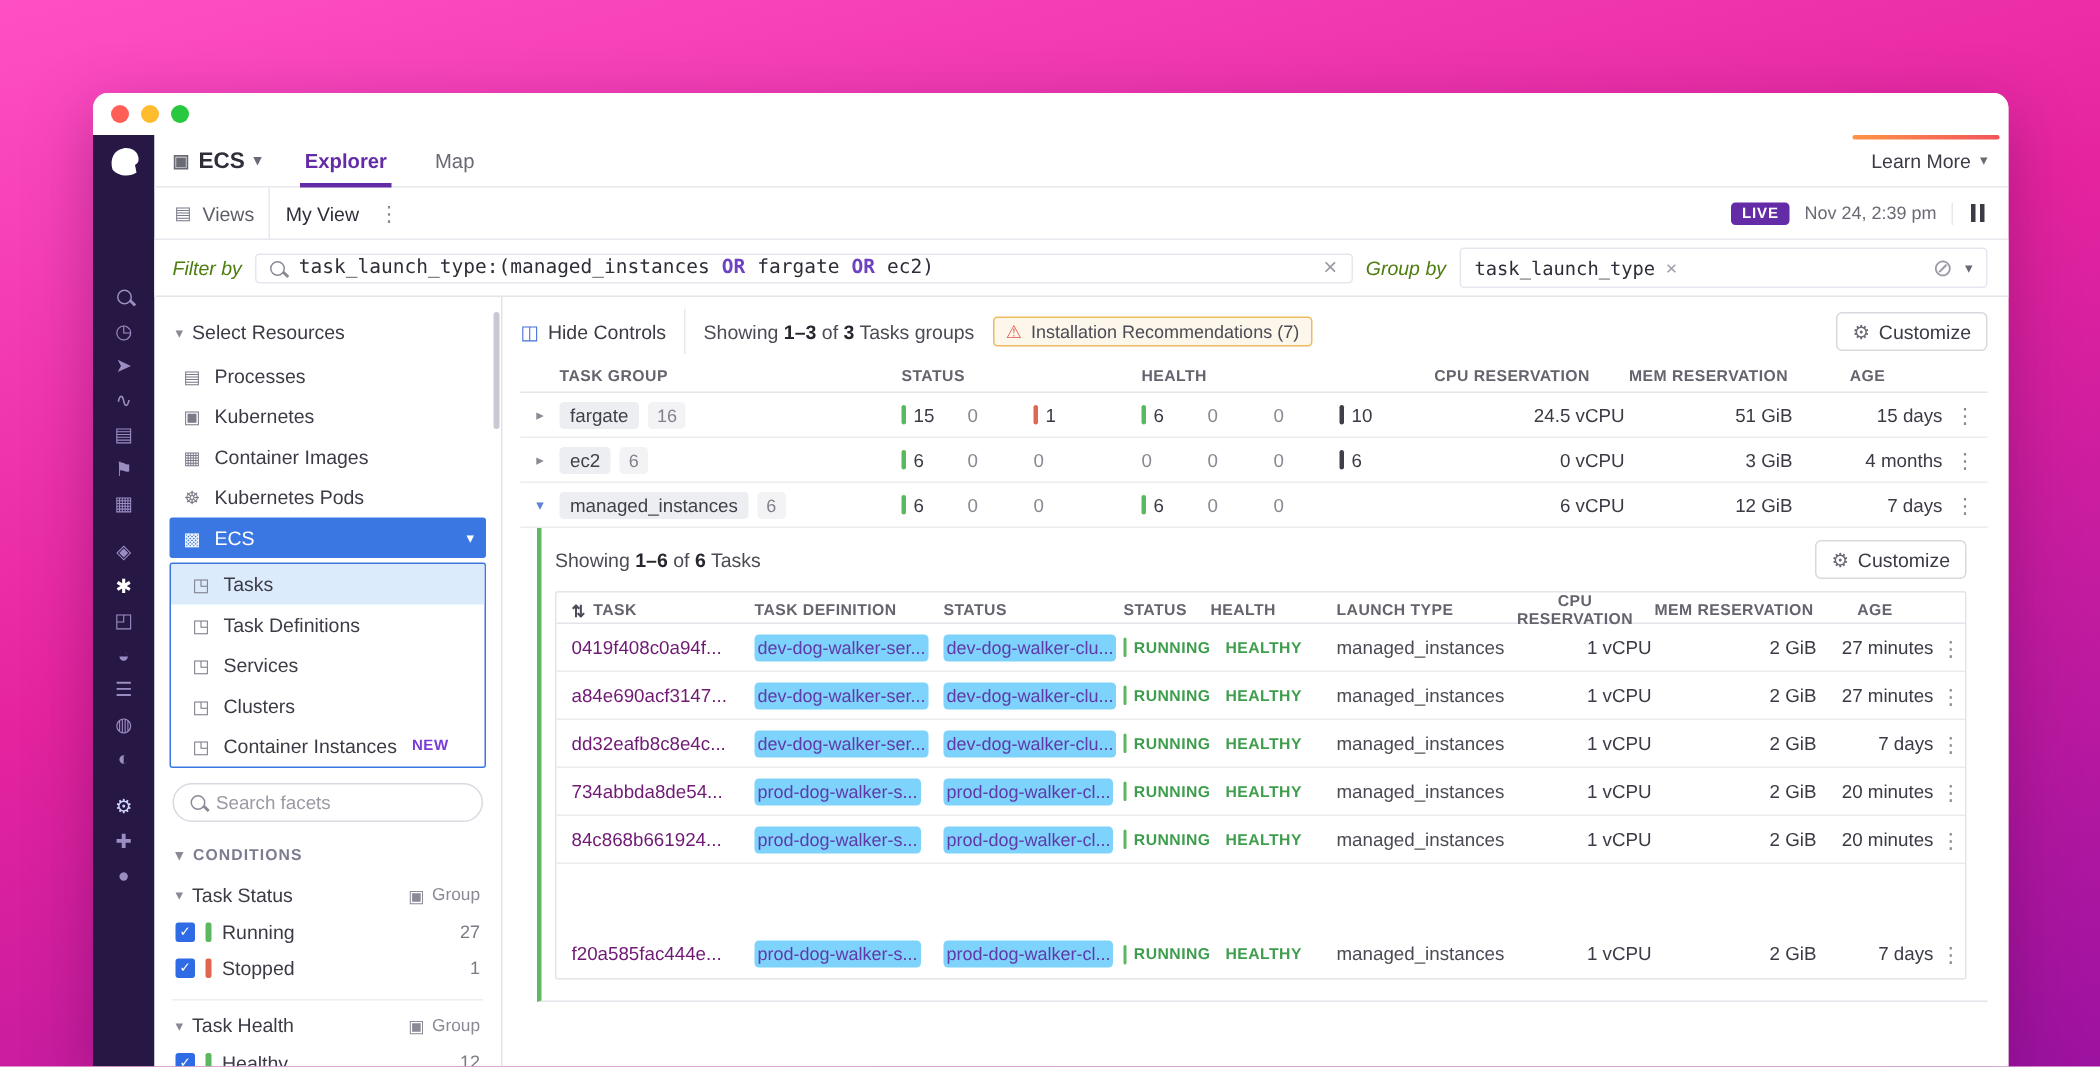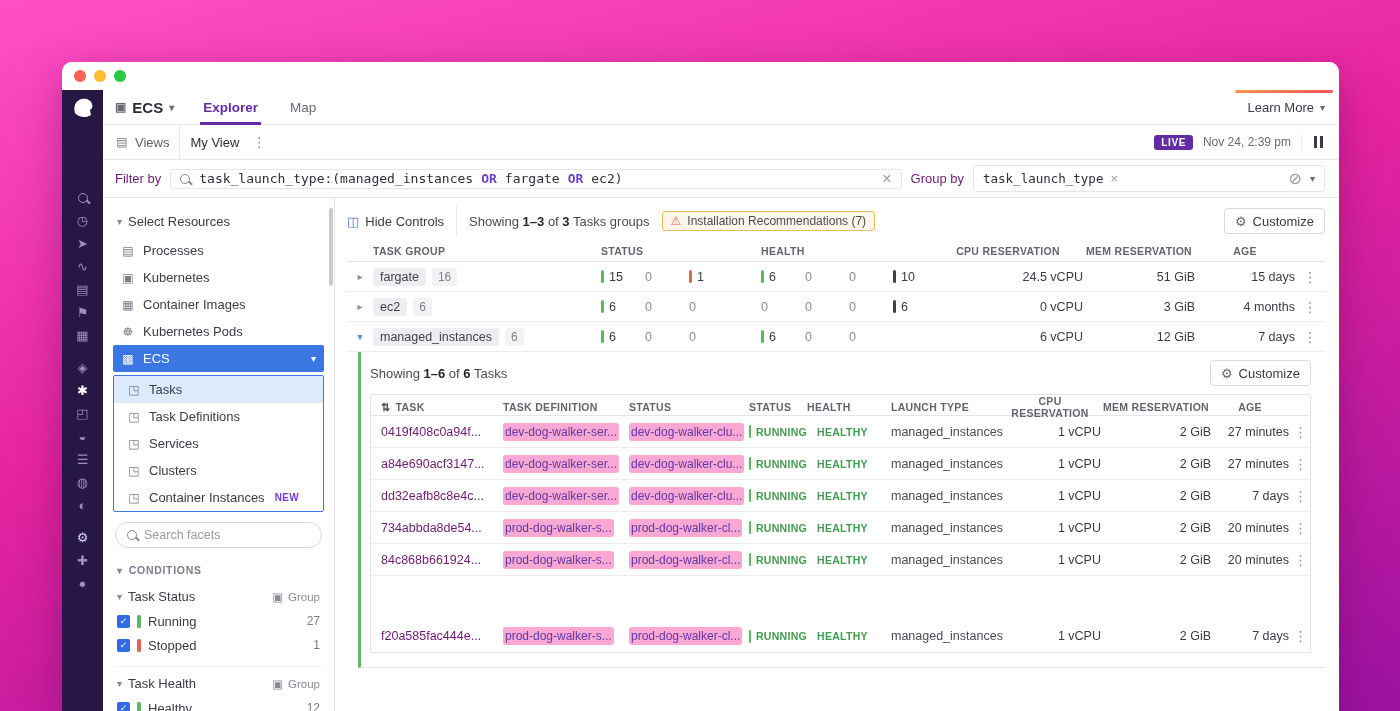--- a/index.html
+++ b/index.html
@@ -47,21 +47,21 @@
   .viewname { color:#2e2e38; cursor:pointer; }
   .kebab { color:#8a8a94; font-size:14px; cursor:pointer; padding:0 3px; }
   .right-cluster { margin-left:auto; display:flex; align-items:center; gap:10px; }
   .live { background:#632ca6; color:#fff; font-size:10px; font-weight:700; letter-spacing:.6px; padding:2px 7px; border-radius:3px; }
   .ts { font-size:12px; color:#6a6a75; }
   .pause { display:flex; gap:3px; padding:0 2px; cursor:pointer; }
   .pause i { width:3px; height:12px; background:#3b3b46; display:block; }
 
   
   .filterbar { height:38px; flex:0 0 38px; display:flex; align-items:center; gap:9px; border-bottom:1px solid #e4e4ea; padding:0 14px 0 12px; background:#fff; }
-  .fb-label { font-size:13px; color:#701a75; white-space:nowrap; }
+  .fb-label { font-size:13px; color:#4d7c0f; white-space:nowrap;font-style:italic; }
   .query-box { flex:1; height:20px; display:flex; align-items:center; gap:9px; padding:0 9px; border:1px solid #e6e7ee; border-radius:3px; background:#fff; min-width:0; cursor:text; }
   .query { font-family:"DejaVu Sans Mono", monospace; font-size:13px; color:#2e2e38; white-space:nowrap; overflow:hidden; }
   .query span { margin-right:8px; }
   .query .op { color:#6f42c1; font-weight:700; }
   .clearx { margin-left:auto; color:#9a9aa5; font-size:16px; line-height:1; cursor:pointer; }
   .groupby-box { width:352px; height:27px; display:flex; align-items:center; gap:7px; padding:0 9px; border:1px solid #e6e7ee; border-radius:3px; background:#fff; }
   .gb-val { font-family:"DejaVu Sans Mono", monospace; font-size:12.5px; color:#2e2e38; }
   .gb-x { color:#9a9aa5; font-size:13px; cursor:pointer; }
   .gb-icons { margin-left:auto; display:flex; align-items:center; gap:8px; color:#9a9aa5; }
 
@@ -131,21 +131,21 @@
   .expand { margin-left:11px; border-left:3px solid #5fb865; border-bottom:1px solid #e4e4ea; padding:8px 0 14px 9px; }
   .sub-controls { display:flex; align-items:center; margin-right:14px; font-size:13px; color:#4b4b55; }
   .st { border:1px solid #e4e4ea; border-radius:2px; margin:8px 14px 0 0; }
   .st-grid { display:grid; grid-template-columns:132px 126px 110px 68px 74px 118px 102px 110px 78px 23px; align-items:center; }
   .st-head { height:21px; border-bottom:1px solid #e4e4ea; }
   .st-row { height:32px; border-bottom:1px solid #ececf0; font-size:12.5px; color:#3b3b46; }
   .st-row:last-child { border-bottom:none;margin-top:44px; }
   .cell-pad { padding-left:10px; display:flex; align-items:center; gap:5px; min-width:0; }
   .sort-ic { color:#4b4b55; font-size:11px; }
   .tlink { color:#701a75; white-space:nowrap; overflow:hidden; cursor:pointer; }
-  .ppill { background:#f9a8d4; color:#5f3aa8; border-radius:3px; padding:2px 2px; font-size:12px; white-space:nowrap; overflow:hidden; max-width:100%; cursor:pointer; }
+  .ppill { background:#7dd3fc; color:#5f3aa8; border-radius:3px; padding:2px 2px; font-size:12px; white-space:nowrap; overflow:hidden; max-width:100%; cursor:pointer; }
   .stat { display:flex; align-items:center; gap:5px; padding-left:10px; }
   .stat .txt { color:#3f9e4d; font-size:10.5px; font-weight:700; letter-spacing:.3px; }
   .ltype { padding-left:10px; color:#4b4b55; font-size:12.5px; }
   .rnum { text-align:right; font-size:12.5px; color:#3b3b46; }
 </style>
 </head>
 <body>
 
 <div class="window">
 

